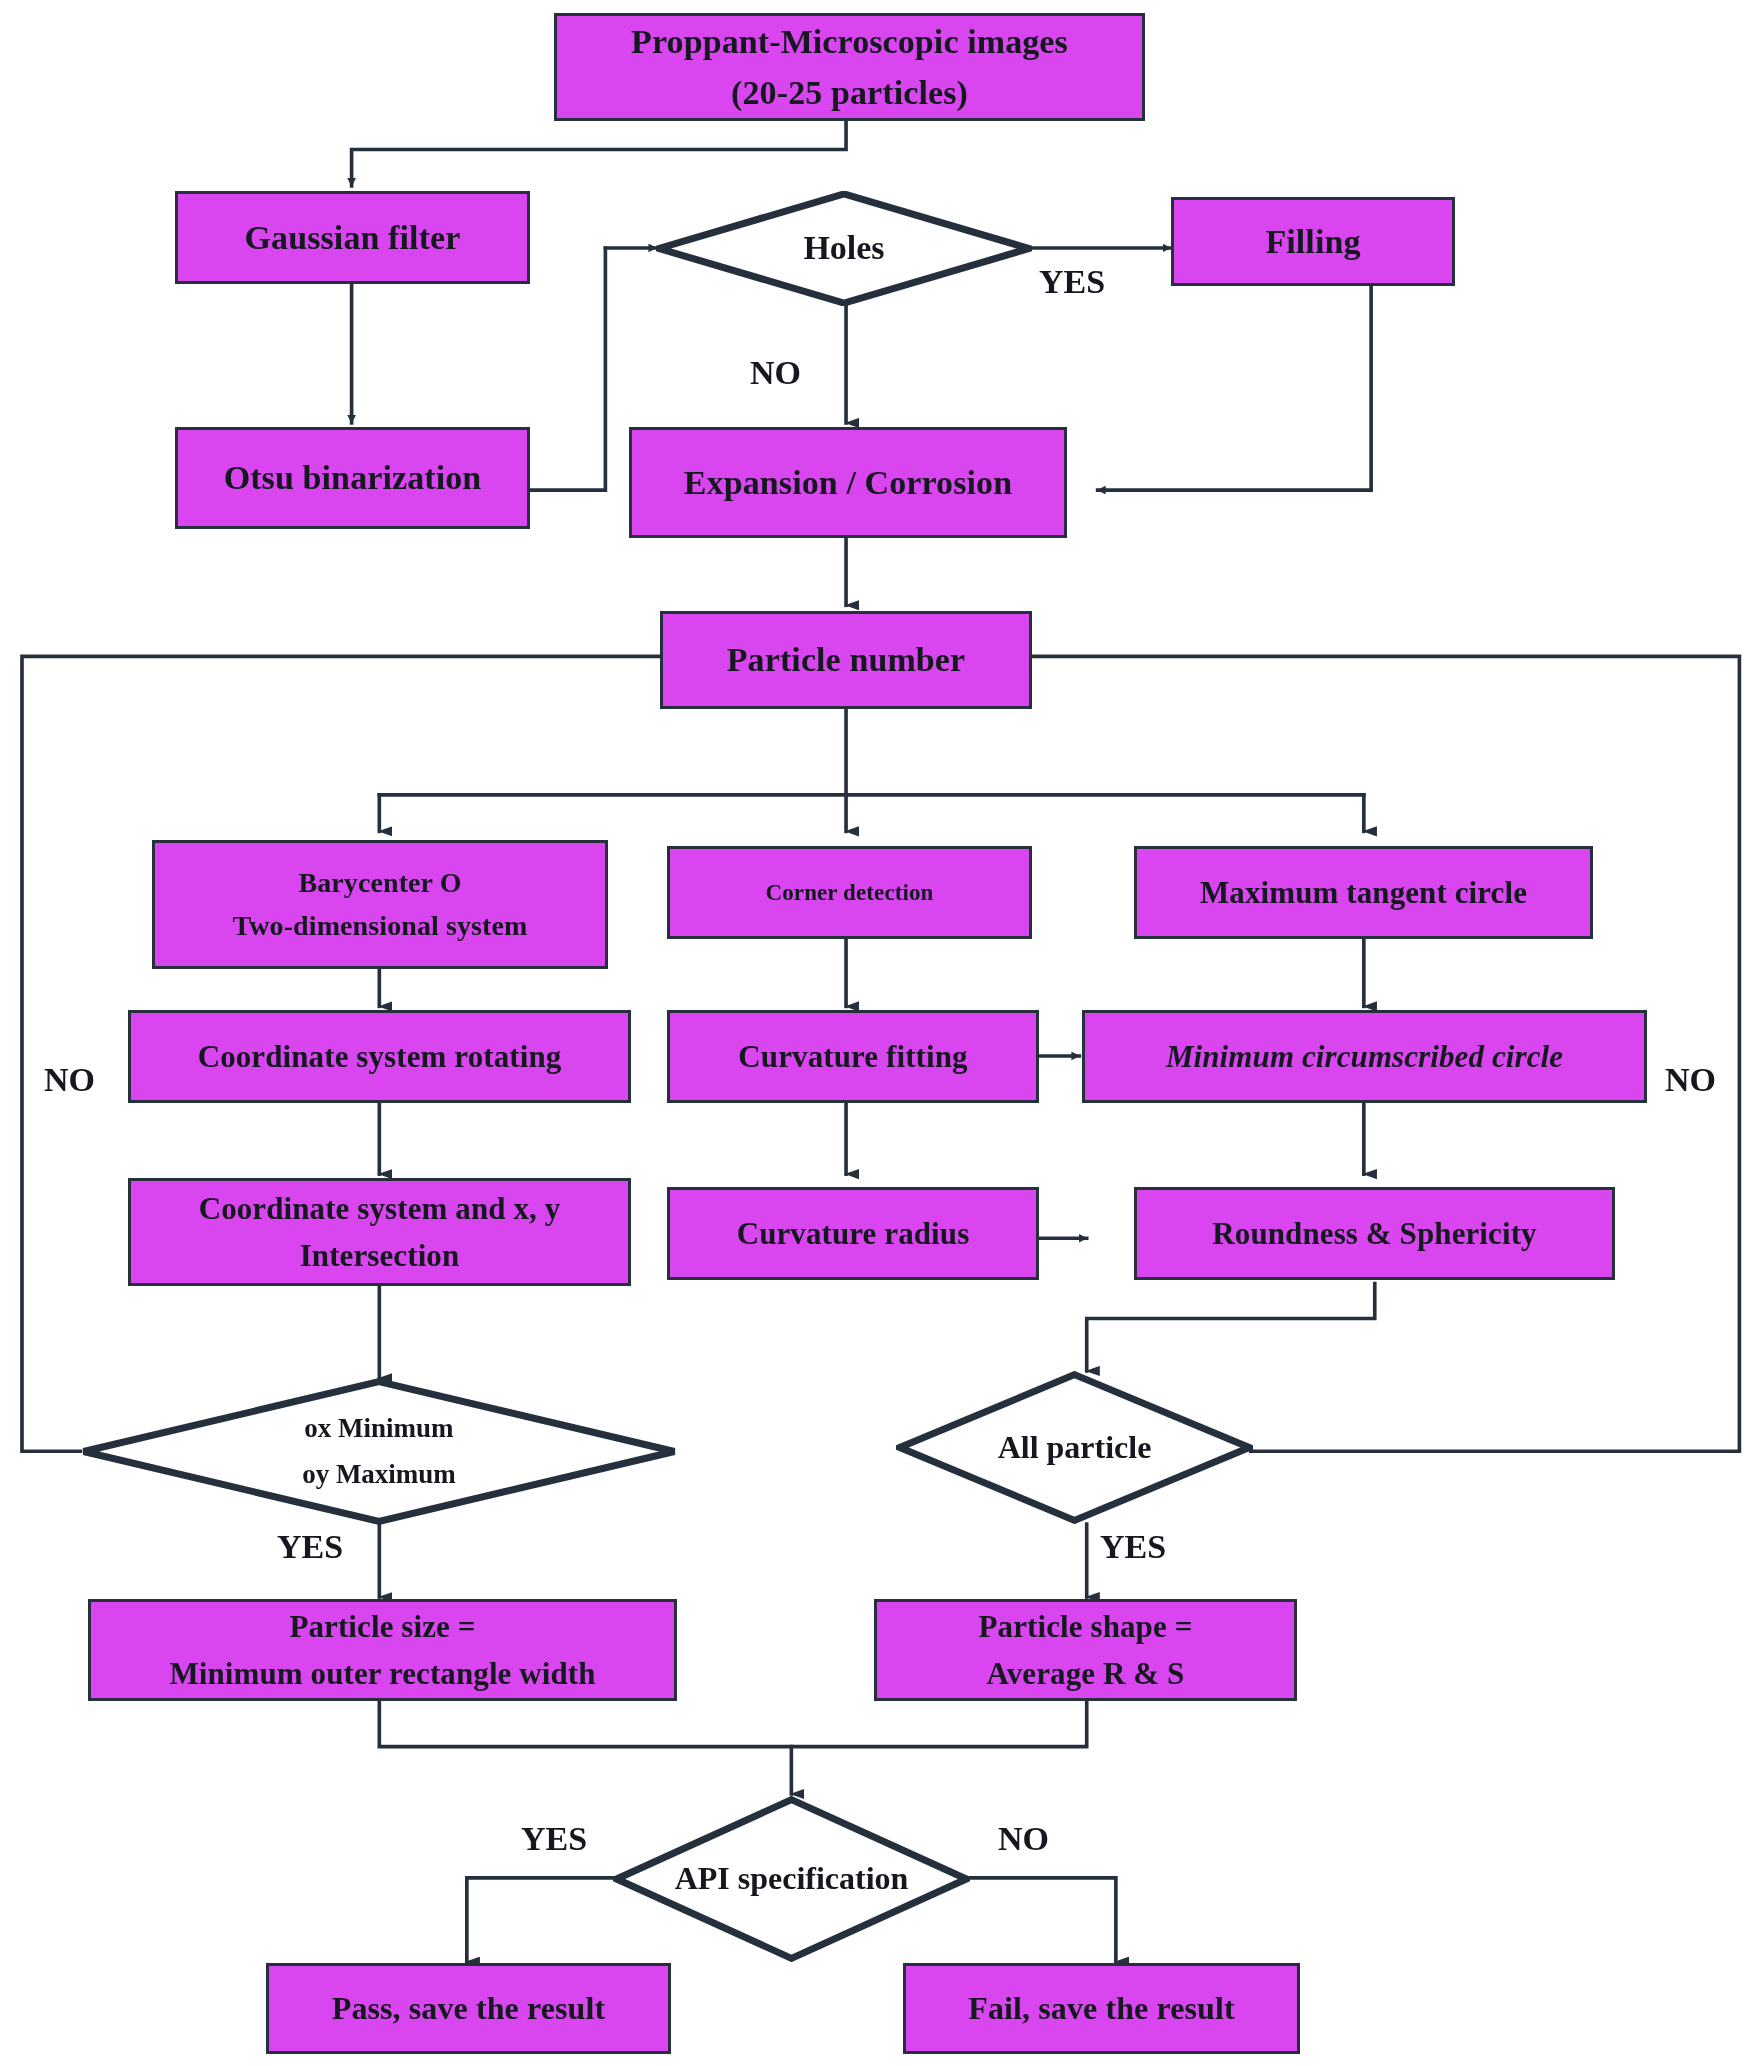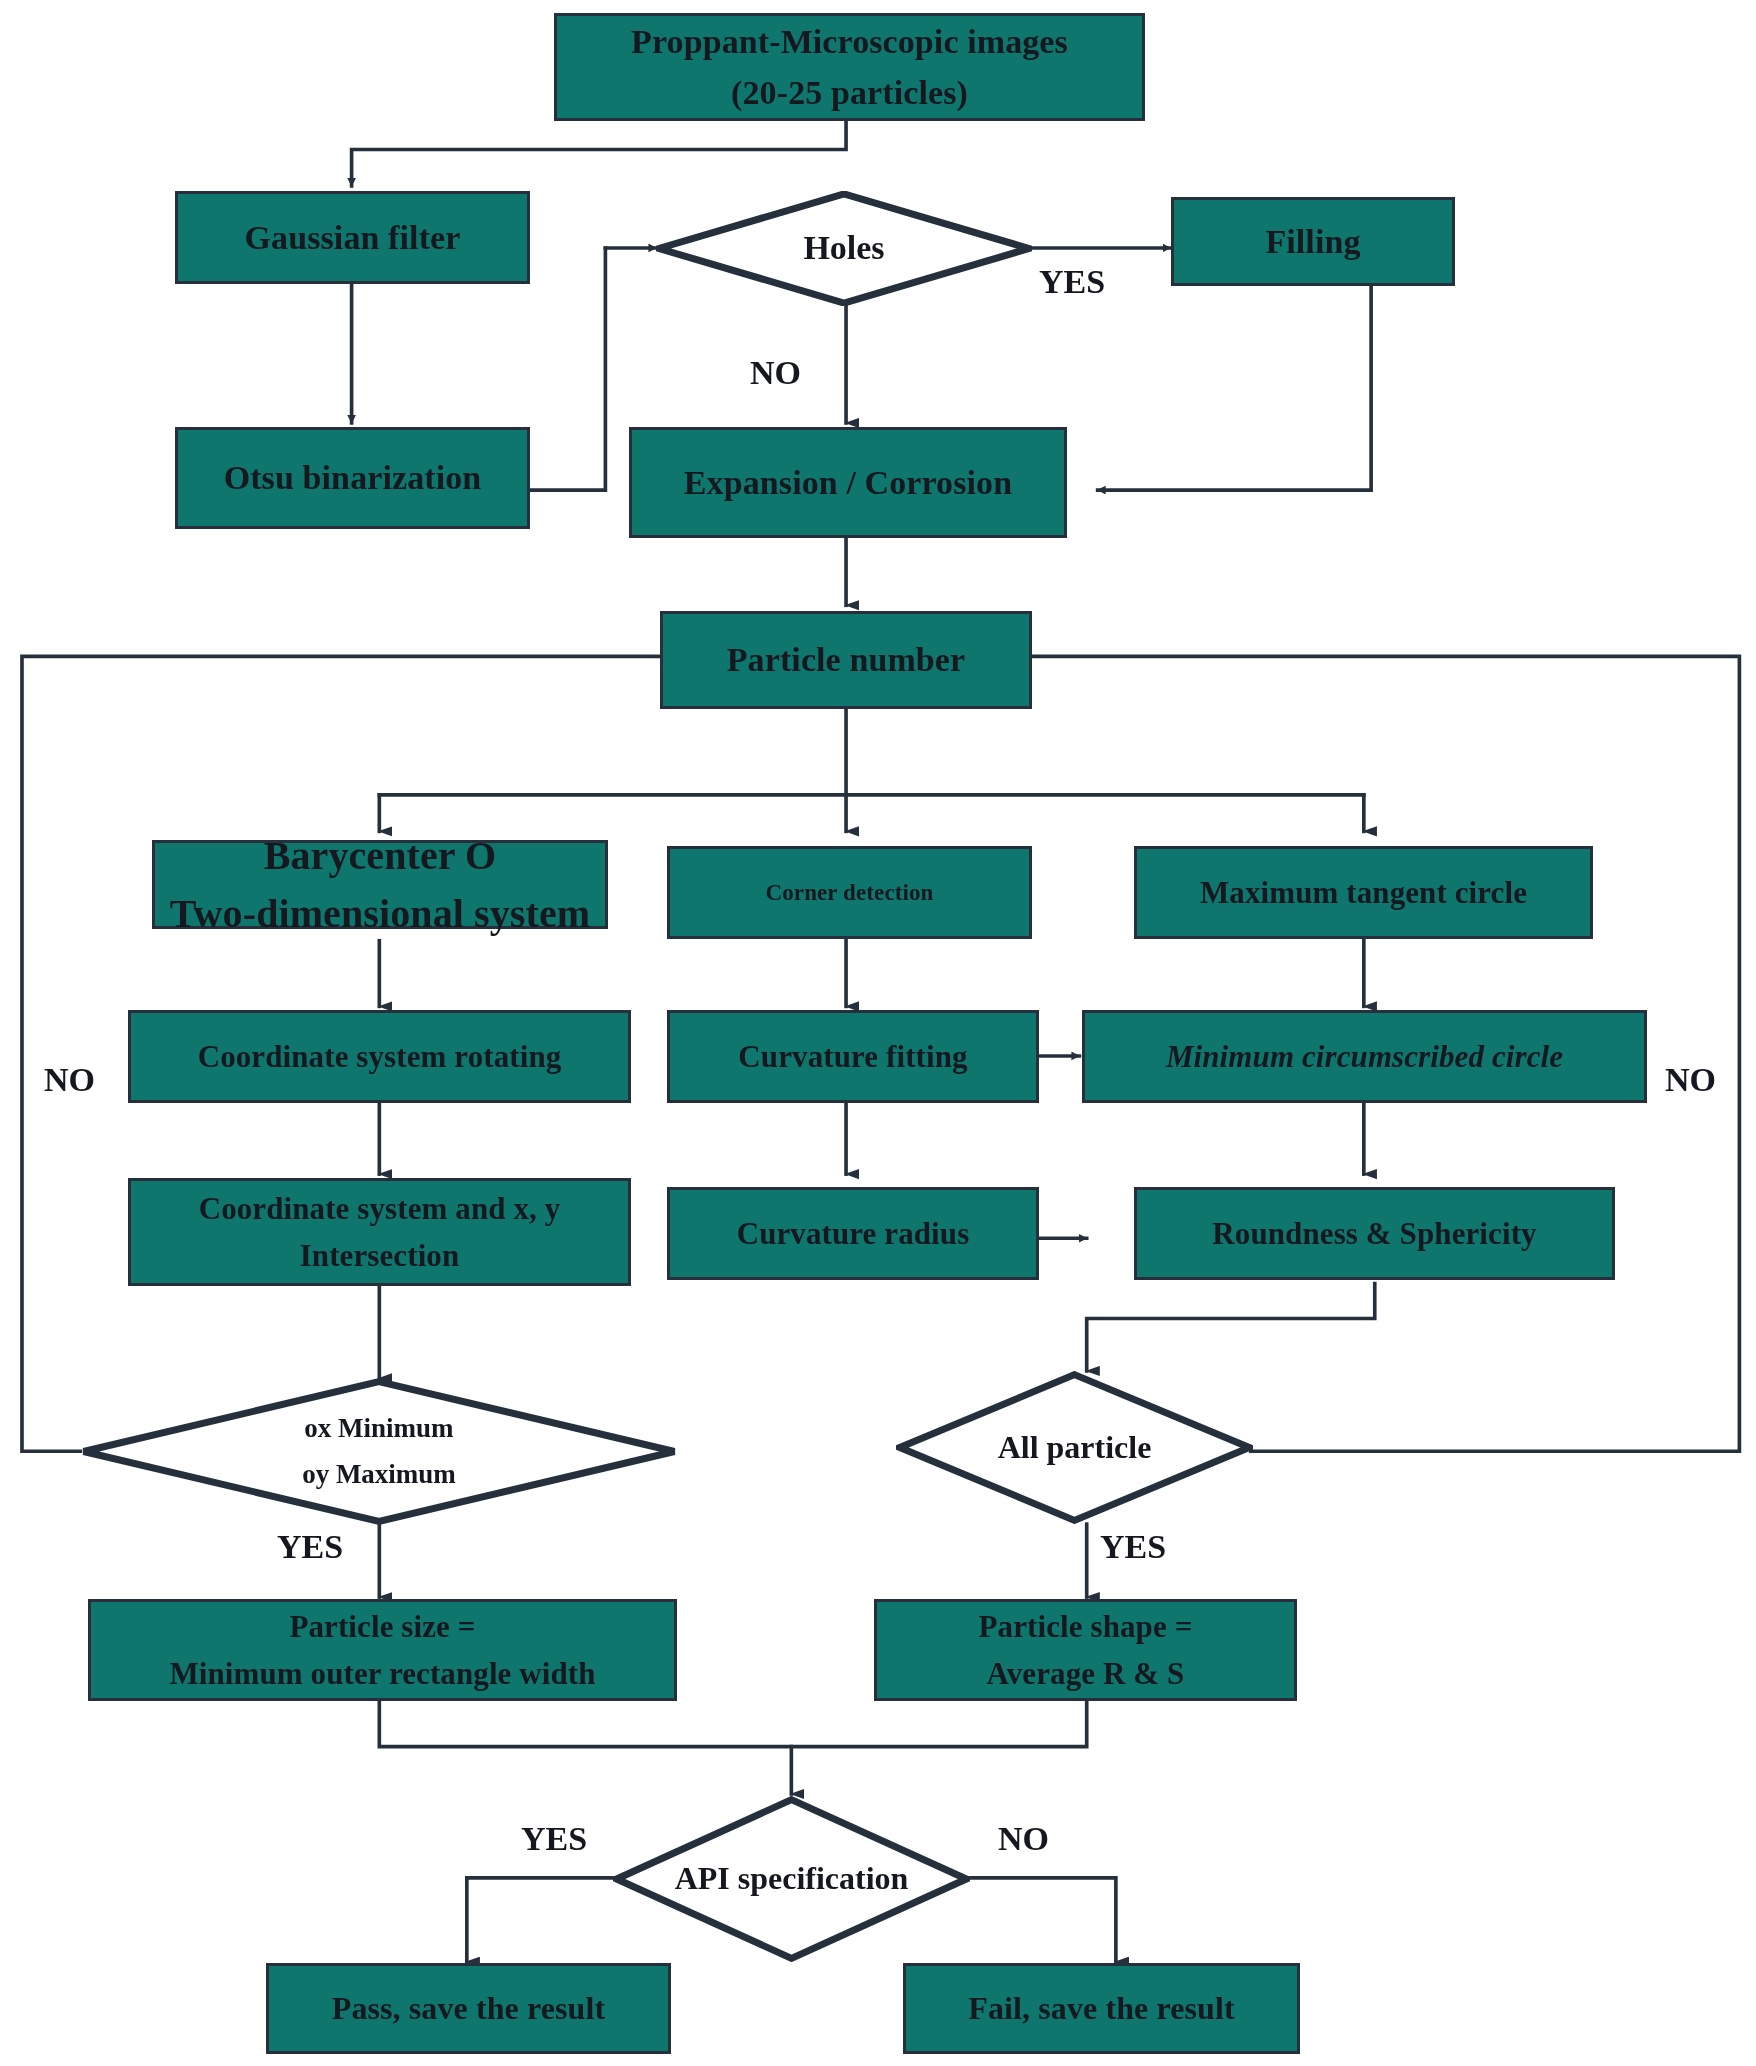--- a/index.html
+++ b/index.html
@@ -18,21 +18,21 @@
   svg#wires{
     position:absolute;
     left:0; top:0;
     width:1757px;
     height:2066px;
     pointer-events:none;
   }
   .node{
     position:absolute;
     box-sizing:border-box;
-    background:#0f766e;
+    background:#d946ef;
     border:3.6px solid #25303c;
     display:flex;
     flex-direction:column;
     align-items:center;
     justify-content:center;
     text-align:center;
     font-weight:bold;
     line-height:1.28;
     letter-spacing:0.1px;
     color:#15191f;
@@ -163,21 +163,21 @@
   </div>
 
   <div class="node" style="left:629px; top:427px; width:438px; height:111px; font-size:34px;">
     <span class="ln">Expansion / Corrosion</span>
   </div>
 
   <div class="node" style="left:660px; top:611px; width:372px; height:98px; font-size:34px;">
     <span class="ln">Particle number</span>
   </div>
 
-  <div class="node two" style="left:152px; top:840px; width:456px; height:89px; font-size:40px;">
+  <div class="node two" style="left:152px; top:840px; width:456px; height:129px; font-size:28px;">
     <span class="ln">Barycenter O</span>
     <span class="ln">Two-dimensional system</span>
   </div>
 
   <div class="node" style="left:667px; top:846px; width:365px; height:93px; font-size:23px;">
     <span class="ln">Corner detection</span>
   </div>
 
   <div class="node" style="left:1134px; top:846px; width:459px; height:93px; font-size:31px;">
     <span class="ln">Maximum tangent circle</span>

